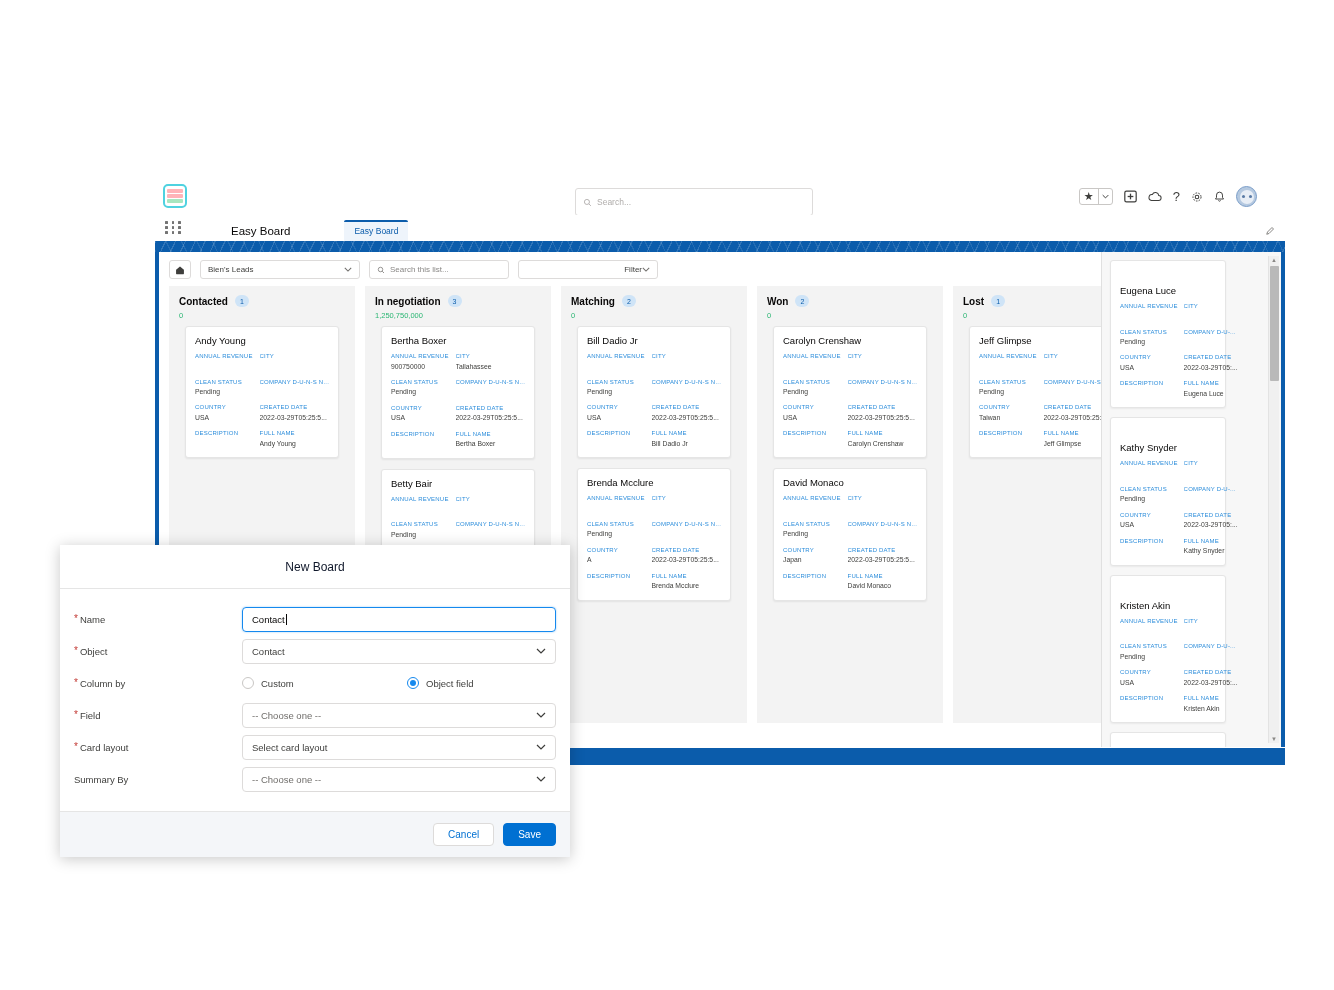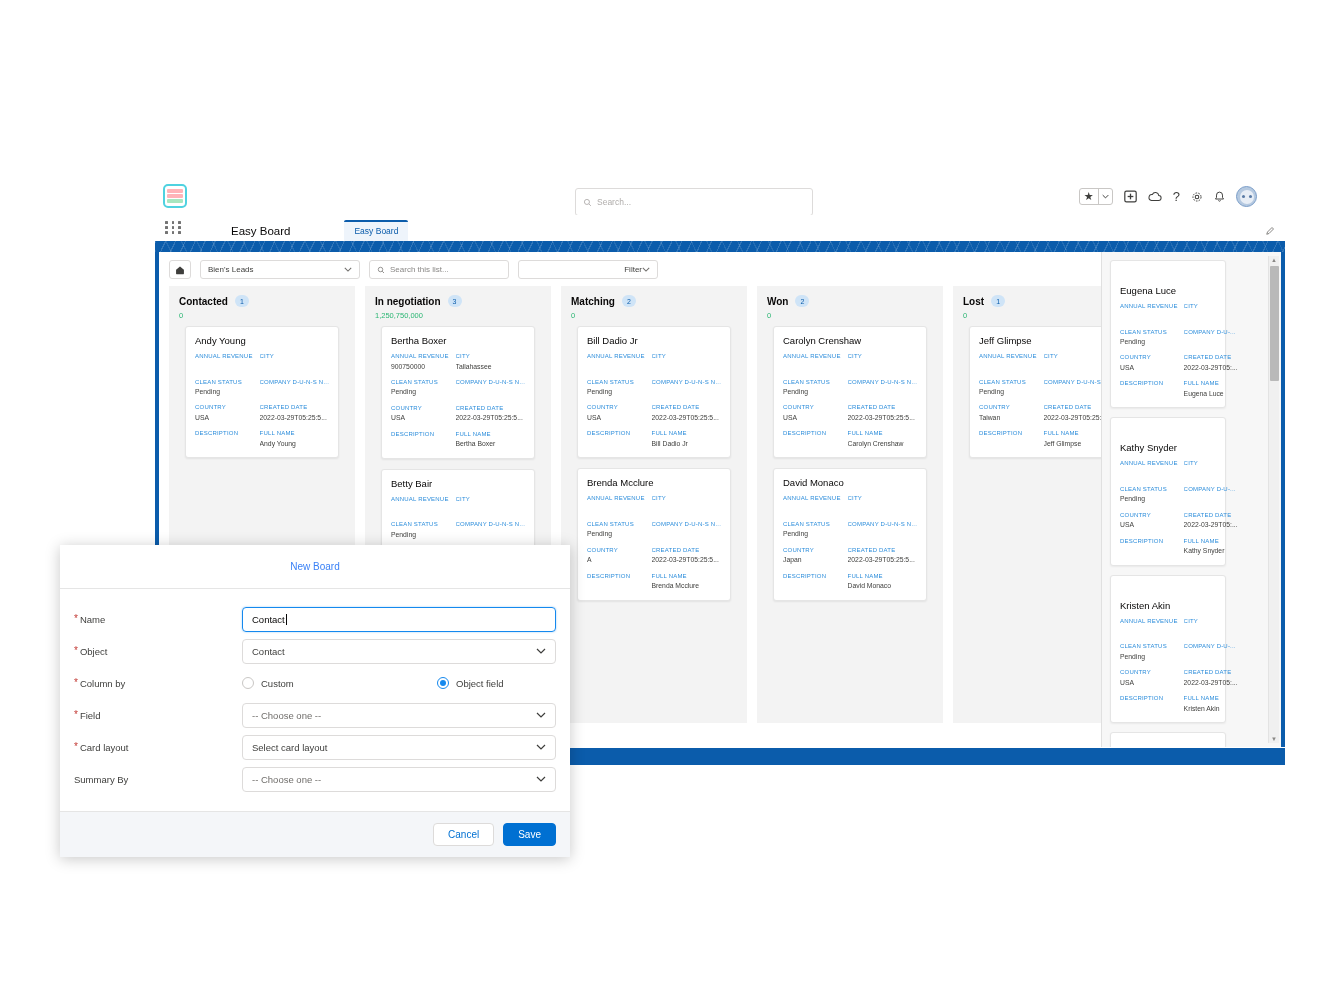--- a/index.html
+++ b/index.html
@@ -232,21 +232,21 @@
     position:absolute; left: 60px; top: 545px;
     width: 510px;
     background:#fff;
     box-shadow: 0 2px 14px rgba(0,0,0,.22);
     z-index: 50;
   }
   .modal-header {
     height: 44px; display:flex; align-items:center; justify-content:center;
     border-bottom:1px solid #e5e5e5;
   }
-  .modal-title { font-size:10px; color:#3b82f6; }
+  .modal-title { font-size:12px; color:#0f172a; }
   .modal-body { padding: 14px 0 16px; }
   .form-row { display:flex; align-items:center; min-height: 32px; padding: 0 14px; }
   .form-label {
     width: 168px; flex:none;
     font-size:9.5px; color:#3e3e3c;
     display:flex; align-items:center; gap:2px;
   }
   .req { color:#c23934; font-size:10px; line-height:1; }
   .form-control { flex:1; }
   .txt-input {
@@ -261,21 +261,21 @@
   .caret-blink { display:inline-block; width:1px; height:11px; background:#080707; margin-left:1px; }
   .sel-input {
     width:100%; height:25px;
     border:1px solid #dddbda; border-radius:4px;
     background:#fff;
     padding: 0 9px;
     font-size:9.5px; color:#3e3e3c;
     display:flex; align-items:center; justify-content:space-between;
   }
   .sel-input.placeholder { color:#706e6b; }
-  .radio-group { display:flex; align-items:center;gap:30px; }
+  .radio-group { display:flex; align-items:center; }
   .radio-opt { display:flex; align-items:center; gap:7px; width: 165px; font-size:9.5px; color:#3e3e3c; }
   .radio-dot {
     width:12px;height:12px;border-radius:50%;
     border:1px solid #c9c7c5; background:#fff;
     display:flex;align-items:center;justify-content:center;
   }
   .radio-dot.on { border-color:#1589ee; }
   .radio-dot.on::after { content:''; width:6px;height:6px;border-radius:50%;background:#1589ee; }
   .modal-footer {
     border-top:1px solid #e5e5e5;

